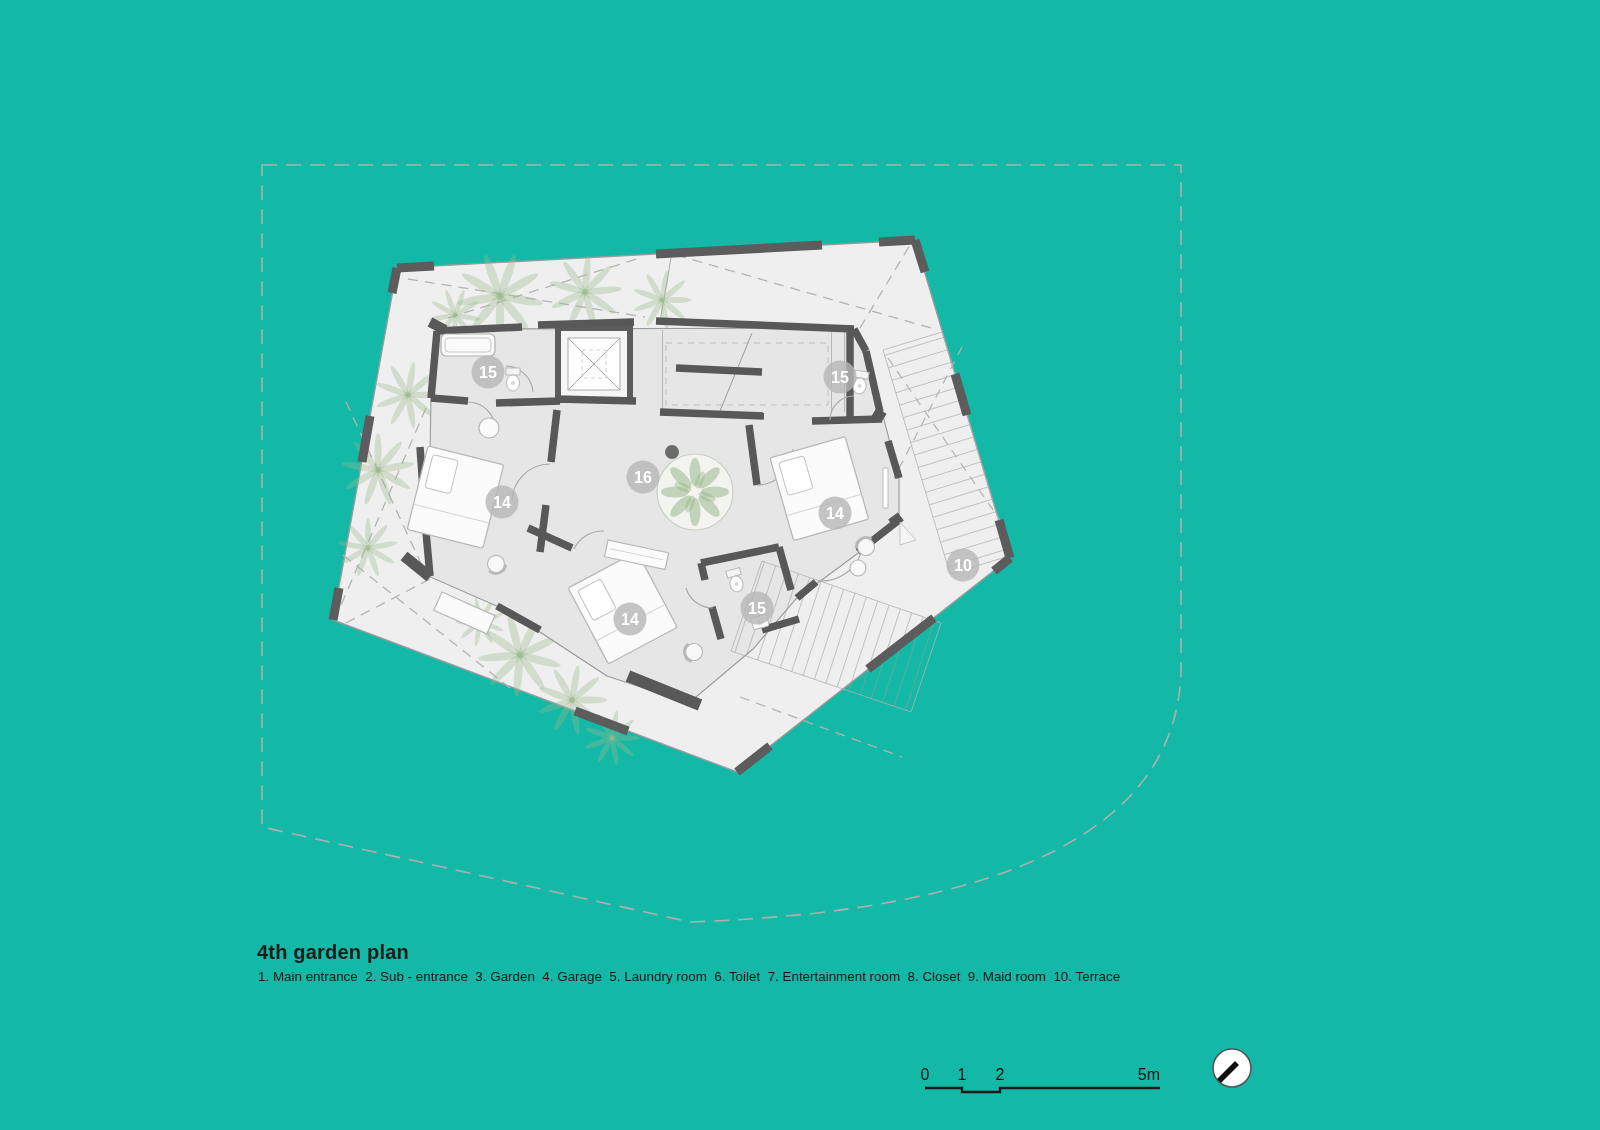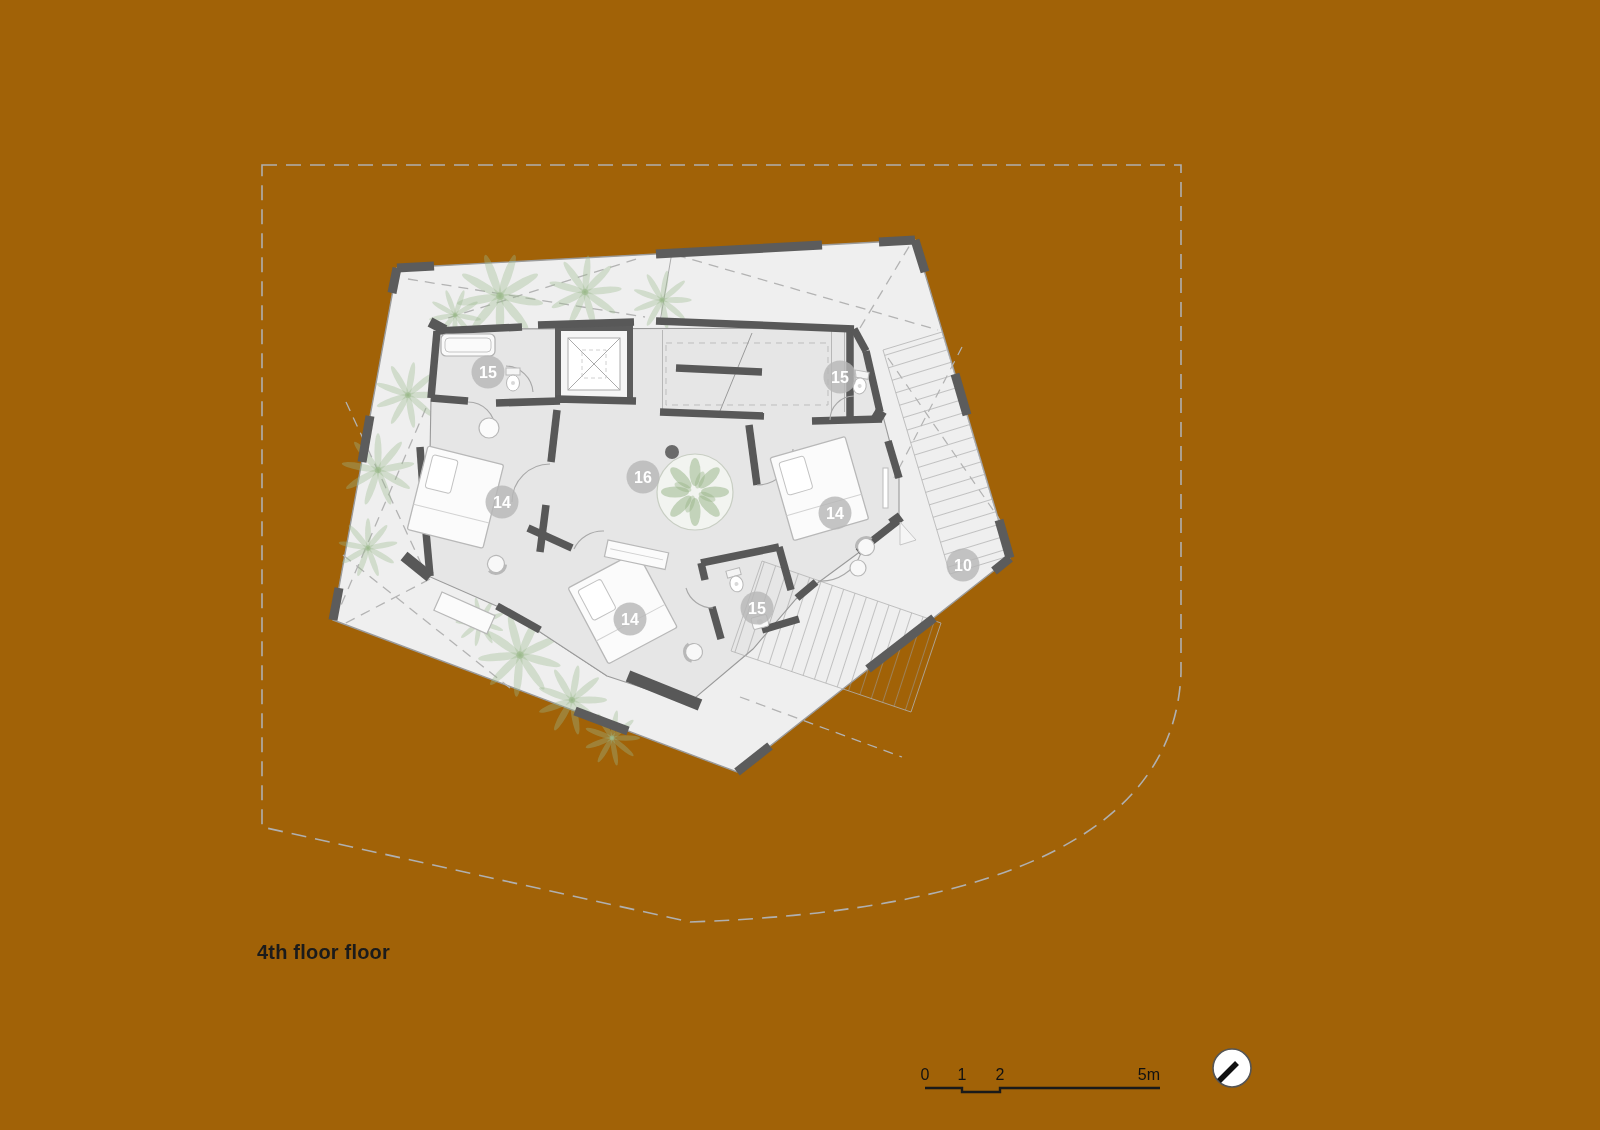--- a/index.html
+++ b/index.html
@@ -1,16 +1,16 @@
 <!DOCTYPE html>
 <html><head>
 <meta charset="utf-8">
 <style>
   html,body{margin:0;padding:0;background:#ffffff;}
-  #page{position:relative;width:1600px;height:1130px;background:#a16207;overflow:hidden;
+  #page{position:relative;width:1600px;height:1130px;background:#14b8a6;overflow:hidden;
         font-family:"Liberation Sans",sans-serif;color:#1c1c1c;}
   #plan-svg{position:absolute;left:0;top:0;}
   .caption{position:absolute;white-space:pre;}
   #plan-title{left:257px;top:941px;font-size:20px;font-weight:600;letter-spacing:.2px;color:#1b1b1b;}
   #legend-line-1{left:258px;top:969px;font-size:13.4px;color:#161616;}
   #legend-line-2{left:258px;top:988px;font-size:13.4px;color:#161616;}
   .room-num{font-size:16px;font-weight:bold;fill:#ffffff;}
   .scale-num{font-size:16px;fill:#111111;}
 </style>
 </head>
@@ -277,15 +277,16 @@
     <text class="scale-num" x="1000" y="1080" text-anchor="middle">2</text>
     <text class="scale-num" x="1160" y="1080" text-anchor="end">5m</text>
   </g>
 
   <g>
     <circle cx="1232" cy="1068" r="19" fill="#ffffff" stroke="#555555" stroke-width="1.6"></circle>
     <line x1="1219" y1="1081" x2="1237" y2="1063" stroke="#111111" stroke-width="5.5"></line>
   </g>
 </svg>
 
-<div id="plan-title" class="caption">4th floor floor</div>
+<div id="plan-title" class="caption">4th garden plan</div>
+<div id="legend-line-1" class="caption">1. Main entrance  2. Sub - entrance  3. Garden  4. Garage  5. Laundry room  6. Toilet  7. Entertainment room  8. Closet  9. Maid room  10. Terrace</div>
 
 </div>
 
 </body></html>

